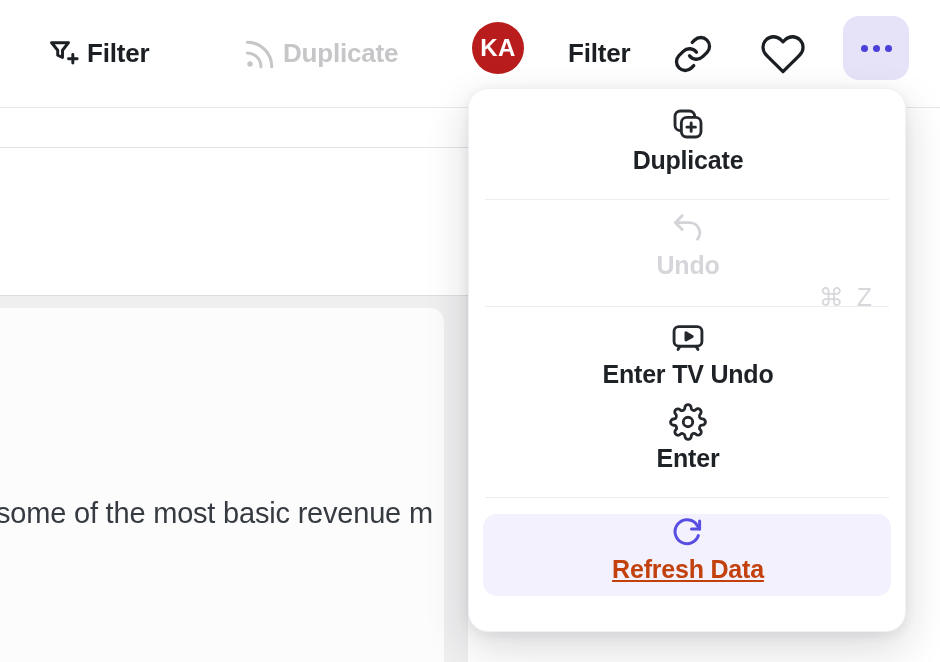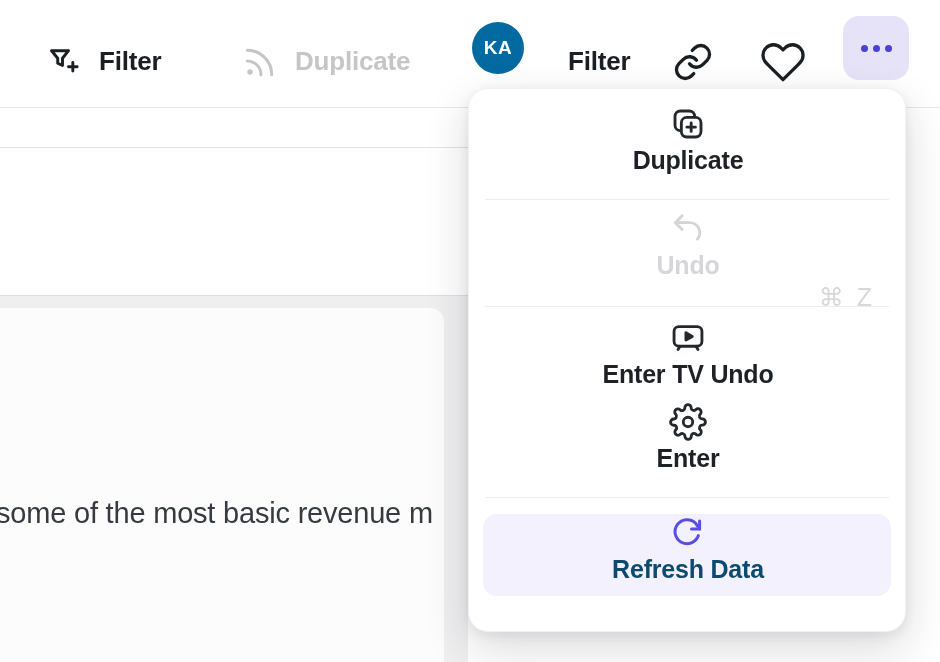--- a/index.html
+++ b/index.html
@@ -25,32 +25,32 @@
     position:absolute; left:-4px; top:497px; z-index:3;
     font-size:29px; font-weight:400; color:#363b41; letter-spacing:-0.2px;
     white-space:nowrap;
   }
 
   
   .toolbar {
     position:absolute; left:0; top:0; width:940px; height:107px;
     background:#ffffff; border-bottom:1px solid #e7e7e9; z-index:5;
   }
-  .tb-item { position:absolute; top:8px; height:107px; display:flex; align-items:center; gap:16px; cursor:pointer; }
+  .tb-item { position:absolute; top:0; height:107px; display:flex; align-items:center; gap:4px; cursor:pointer; }
   .tb-label { font-size:26px; font-weight:700; color:#1b1f23; letter-spacing:-0.2px; }
   .filter-btn    { left:46px; }
   .subscribe-btn { left:241px; }
   .subscribe-btn .tb-label { color:#c6c6c9; }
   .share-btn { left:568px; }
   .link-btn  { left:672px; }
   .heart-btn { left:760px; }
   .avatar {
     position:absolute; left:472px; top:22px; width:52px; height:52px; border-radius:50%;
-    background:#0369a1; display:flex; align-items:center; justify-content:center;
-    font-size:19px; font-weight:700; color:#ffffff; letter-spacing:0.5px; cursor:pointer;text-align:center;
+    background:#b91c1c; display:flex; align-items:center; justify-content:center;
+    font-size:24px; font-weight:700; color:#ffffff; letter-spacing:0.5px; cursor:pointer;text-align:center;
   }
   .more-btn {
     position:absolute; left:843px; top:16px; width:66px; height:64px; border-radius:16px;
     background:#e6e3f9; display:flex; align-items:center; justify-content:center; gap:5px; cursor:pointer;
   }
   .more-btn .dot { width:7px; height:7px; border-radius:50%; background:#4b40d9; }
 
   
   .menu {
     position:absolute; left:468px; top:88px; width:438px; height:544px; box-sizing:border-box;
@@ -59,21 +59,21 @@
     box-shadow:0 16px 44px rgba(25,25,40,0.16), 0 3px 12px rgba(25,25,40,0.07);
   }
   .menu-item {
     height:84px; display:flex; align-items:center; gap:3px;
     padding:0 16px 0 18px; border-radius:14px; cursor:pointer;
     font-size:25px; font-weight:600; color:#1e2226; letter-spacing:-0.2px;flex-direction:column;
   }
   .mi-icon { width:38px; height:38px; flex:0 0 38px; }
   .menu-item.disabled { color:#d6d6da; cursor:default; }
   .shortcut { margin-left:auto; font-size:25px; font-weight:400; color:#d8d8dc; letter-spacing:3px; }
-  .menu-item.highlight { background:#f2f1fd; color:#0c4a6e; height:82px; }
+  .menu-item.highlight { background:#f2f1fd; color:#c2410c; height:82px;text-decoration:underline; }
   .menu-divider { border:none; border-top:1px solid #ededee; margin:10px 2px; }
   .menu-divider.d2 { margin:12px 2px; }
   .menu-divider.d3 { margin:10px 2px 16px; }
   .mi-undo { margin-top:10px; }
   .mi-tv   { margin-top:10px; }
 </style>
 </head>
 <body>
 
 <div class="left-bg"></div>

